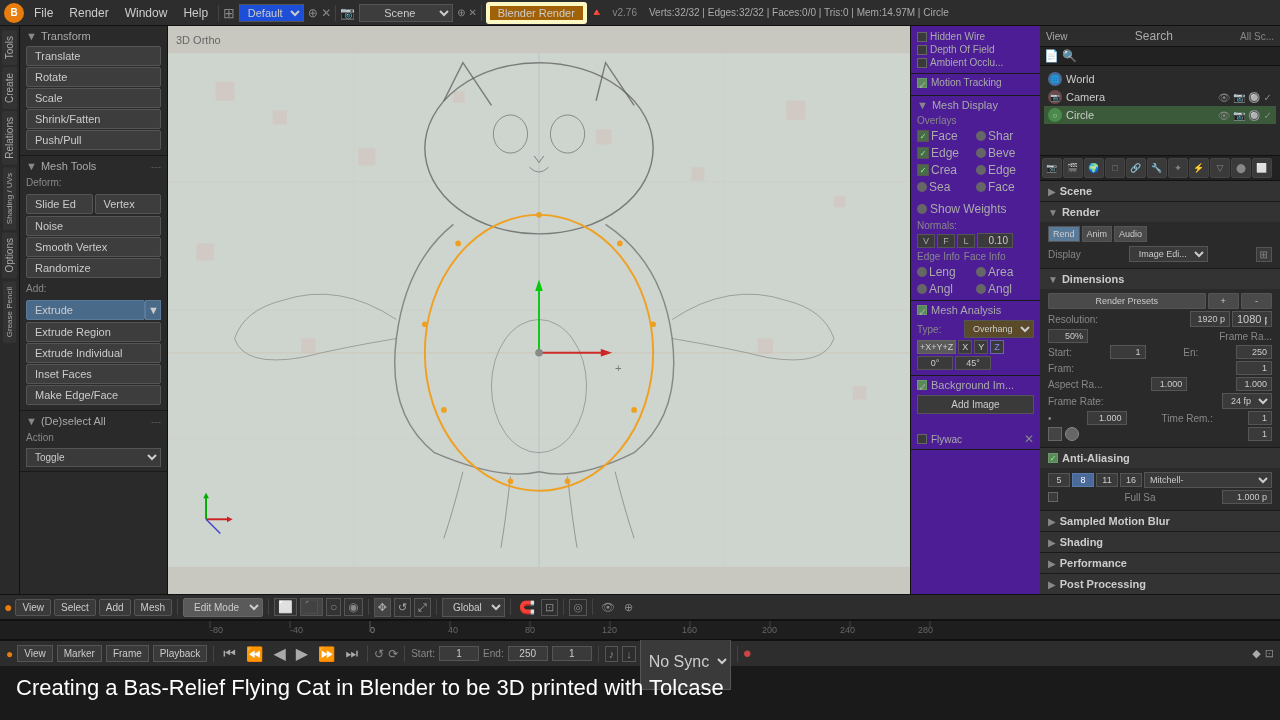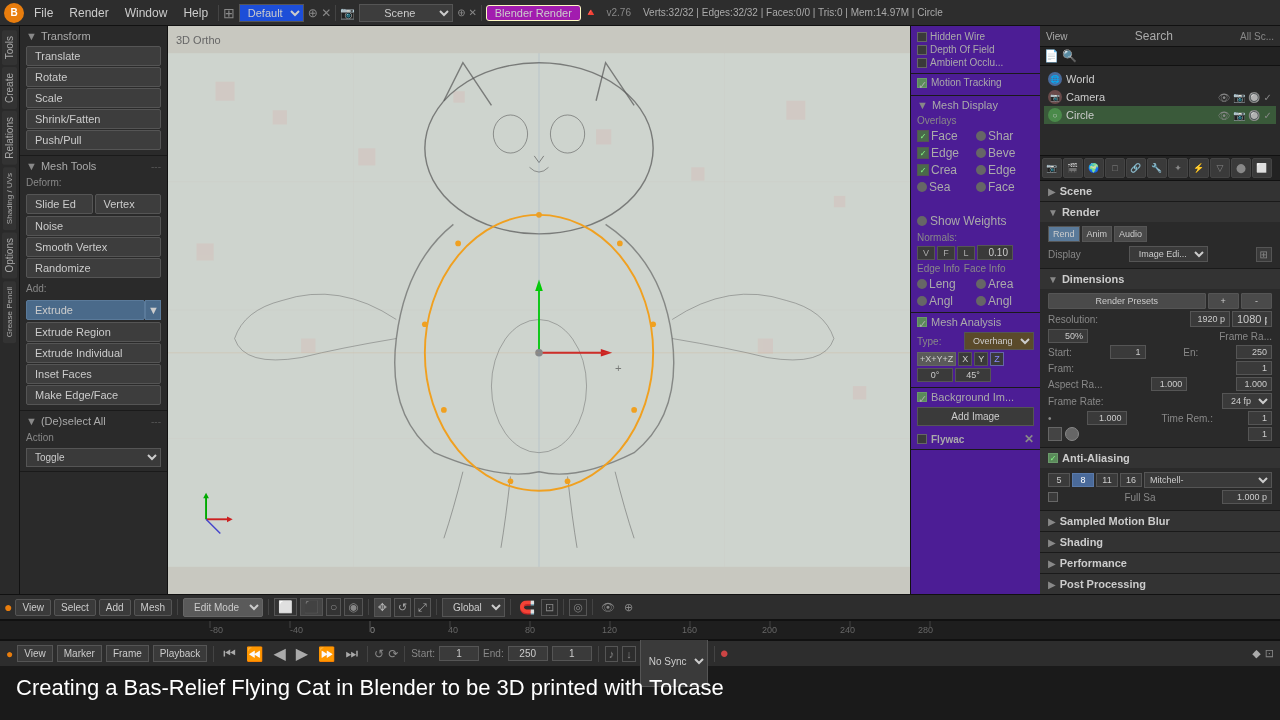--- a/index.html
+++ b/index.html
@@ -5,21 +5,21 @@
     * { margin: 0; padding: 0; box-sizing: border-box; }
     body { width: 1280px; height: 720px; overflow: hidden; background: #1a1a1a; font-family: Arial, sans-serif; font-size: 11px; color: #ccc; }
 
     
     #topbar { display: flex; align-items: center; height: 26px; background: #2d2d2d; border-bottom: 1px solid #111; padding: 0 4px; gap: 4px; }
     #topbar .logo { width: 20px; height: 20px; background: #e87d0d; border-radius: 50%; display: flex; align-items: center; justify-content: center; color: white; font-size: 10px; font-weight: bold; }
     #topbar .menu-item { color: #ccc; cursor: pointer; padding: 2px 6px; font-size: 12px; }
     #topbar .separator { width: 1px; height: 16px; background: #444; }
     #topbar .editor-select { background: #1d4ed8; border: 1px solid #555; color: #ccc; padding: 1px 4px; font-size: 11px; }
     #topbar .screen-name { background: #3d3d3d; border: 1px solid #555; color: #ccc; padding: 1px 20px; font-size: 11px; }
-    #topbar .engine-btn { background: #a21caf; border: 1px solid #fef9c3; color: #ccc; padding: 1px 8px; font-size: 11px; border-radius: 3px; }
+    #topbar .engine-btn { background: #a16207; border: 4px solid #fef9c3; color: #ccc; padding: 1px 8px; font-size: 11px; border-radius: 3px; }
     #topbar .version { color: #888; font-size: 10px; margin-left: 4px; }
     #topbar .scene-info { color: #aaa; font-size: 10px; margin-left: 8px; }
 
     
     #main { display: flex; height: 568px; }
 
     
     #left-panel { width: 168px; background: #2a2a2a; border-right: 1px solid #111; overflow-y: auto; overflow-x: hidden; }
     .panel-section { padding: 4px 6px; border-bottom: 1px solid #1a1a1a; }
     .panel-section-title { display: flex; align-items: center; gap: 4px; color: #aaa; font-size: 11px; margin-bottom: 4px; cursor: pointer; }
@@ -79,21 +79,21 @@
     .mode-select { background: #5a5a5a; border: 1px solid #666; color: #ccc; padding: 2px 6px; font-size: 10px; border-radius: 2px; }
     .toolbar-sep { width: 1px; height: 16px; background: #444; margin: 0 2px; }
     .pivot-select { background: #3a3a3a; border: 1px solid #555; color: #ccc; padding: 2px 6px; font-size: 10px; }
     .timeline-label { color: #888; font-size: 10px; }
     .timeline-value { color: #ccc; font-size: 10px; background: #3a3a3a; border: 1px solid #555; padding: 1px 6px; min-width: 40px; text-align: center; }
 
     
     #bottom-controls { height: 26px; background: #2d2d2d; border-top: 1px solid #111; display: flex; align-items: center; padding: 0 6px; gap: 4px; }
     .bc-btn { background: #3a3a3a; border: 1px solid #555; color: #ccc; padding: 2px 6px; font-size: 10px; cursor: pointer; }
     .bc-icon { color: #aaa; font-size: 14px; cursor: pointer; padding: 0 3px; }
-    .sync-select { background: #3a3a3a; border: 1px solid #555; color: #ccc; padding: 18px 4px; font-size: 10px; margin-top: 15px; }
+    .sync-select { background: #3a3a3a; border: 1px solid #555; color: #ccc; padding: 18px 4px; font-size: 16px; margin-top: 15px; }
     .record-btn { color: #cc4444; font-size: 14px; cursor: pointer; }
 
     
     #caption { height: 44px; background: #1a1a1a; display: flex; align-items: center; padding: 0 16px; }
     #caption-text { color: #ffffff; font-size: 22px; font-weight: normal; }
 
     
     .analysis-row { display: flex; align-items: center; gap: 2px; margin: 2px 0; }
     .angle-input { background: #3a3a3a; border: 1px solid #555; color: #ccc; font-size: 9px; padding: 1px 3px; width: 36px; text-align: center; }
 
@@ -364,21 +364,21 @@
         </div>
         <div class="overlay-row">
           <span class="ov-dot"></span>
           <span class="ov-label">Sea</span>
         </div>
         <div class="overlay-row">
           <span class="ov-dot"></span>
           <span class="ov-label">Face</span>
         </div>
       </div>
-      <div class="check-row" style="margin-top:19px;text-align:right;">
+      <div class="check-row" style="margin-top:7px;text-align:right;">
         <span class="ov-dot"></span>
         <span class="ov-label">Show Weights</span>
       </div>
 
       <div style="color:#888;font-size:10px;margin:4px 0 2px 0;">Normals:</div>
       <div style="display:flex;align-items:center;gap:2px;margin-bottom:3px;">
         <button style="background:#3a3a3a;border:1px solid #555;color:#aaa;font-size:9px;padding:1px 2px;cursor:pointer;width:18px;">V</button>
         <button style="background:#3a3a3a;border:1px solid #555;color:#aaa;font-size:9px;padding:1px 2px;cursor:pointer;width:18px;">F</button>
         <button style="background:#3a3a3a;border:1px solid #555;color:#aaa;font-size:9px;padding:1px 2px;cursor:pointer;width:18px;">L</button>
         <input type="text" class="normals-input" value="0.10" style="width: 36px;">
@@ -430,21 +430,21 @@
         <input type="text" class="angle-input" value="45°" style="">
       </div>
     </div>
 
     <div style="padding:3px 6px;border-bottom:1px solid #1a1a1a;">
       <div class="panel-section-title">
         <span class="check-box checked">✓</span>
         <span>Background Im...</span>
       </div>
       <button class="add-image-btn">Add Image</button>
-      <div class="flywire-row" style="margin-top:6px;font-weight:bold;">
+      <div class="flywire-row" style="margin-top:18px;">
         <span class="check-box"></span>
         <span style="color:#aaa;font-size:10px;">Flywac</span>
         <span style="color:#888;font-size:12px;cursor:pointer;margin-left:auto;">✕</span>
       </div>
     </div>
   </div>
 
   <div style="display:flex;flex-direction:column;width:240px;">
 
     <div style="flex:0 0 130px;background:#2a2a2a;border-bottom:1px solid #111;overflow:hidden;">

